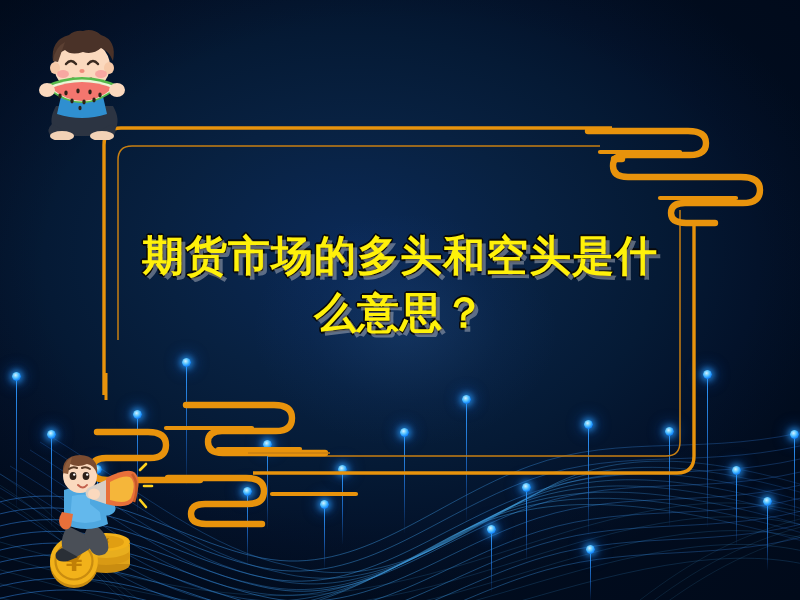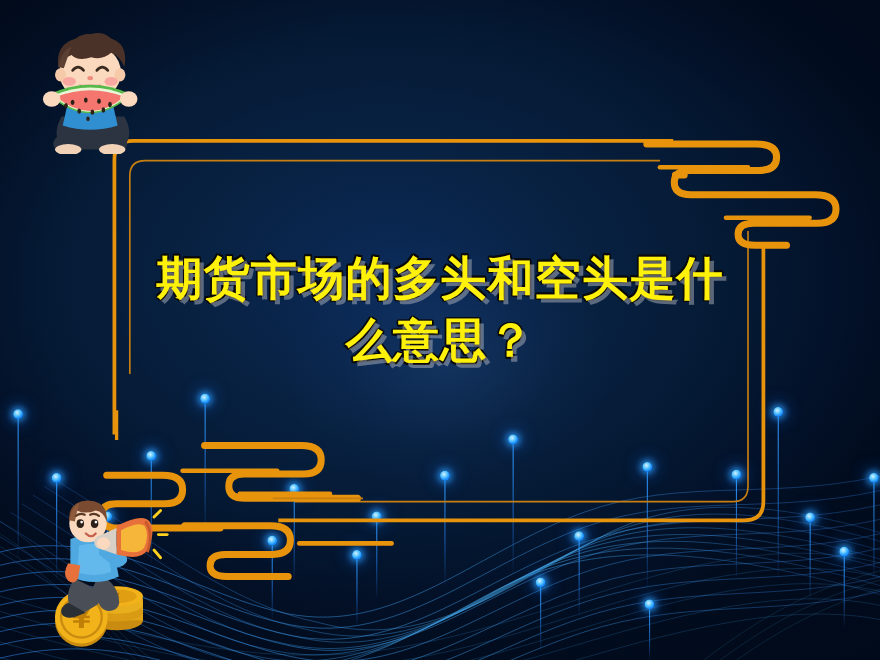--- a/index.html
+++ b/index.html
@@ -47,21 +47,21 @@
   }
 
   
   .frame{position:absolute;inset:0;pointer-events:none;}
   .frame svg{display:block;width:800px;height:600px;}
 
   
   .title-block{
     position:absolute;left:120px;top:228px;width:560px;
     text-align:center;
-    font-family:Liberation Mono, monospace;
+    font-family:Liberation Serif, serif;
     font-weight:700;
     font-size:42px;
     line-height:57px;
     letter-spacing:1px;
     color:#FFF10A;
     white-space:pre-line;
     text-shadow:
       4px 4px 0 rgba(175,180,190,.50),
       -1.6px 0 0 #0a0a0a, 1.6px 0 0 #0a0a0a,
       0 -1.6px 0 #0a0a0a, 0 1.6px 0 #0a0a0a,

